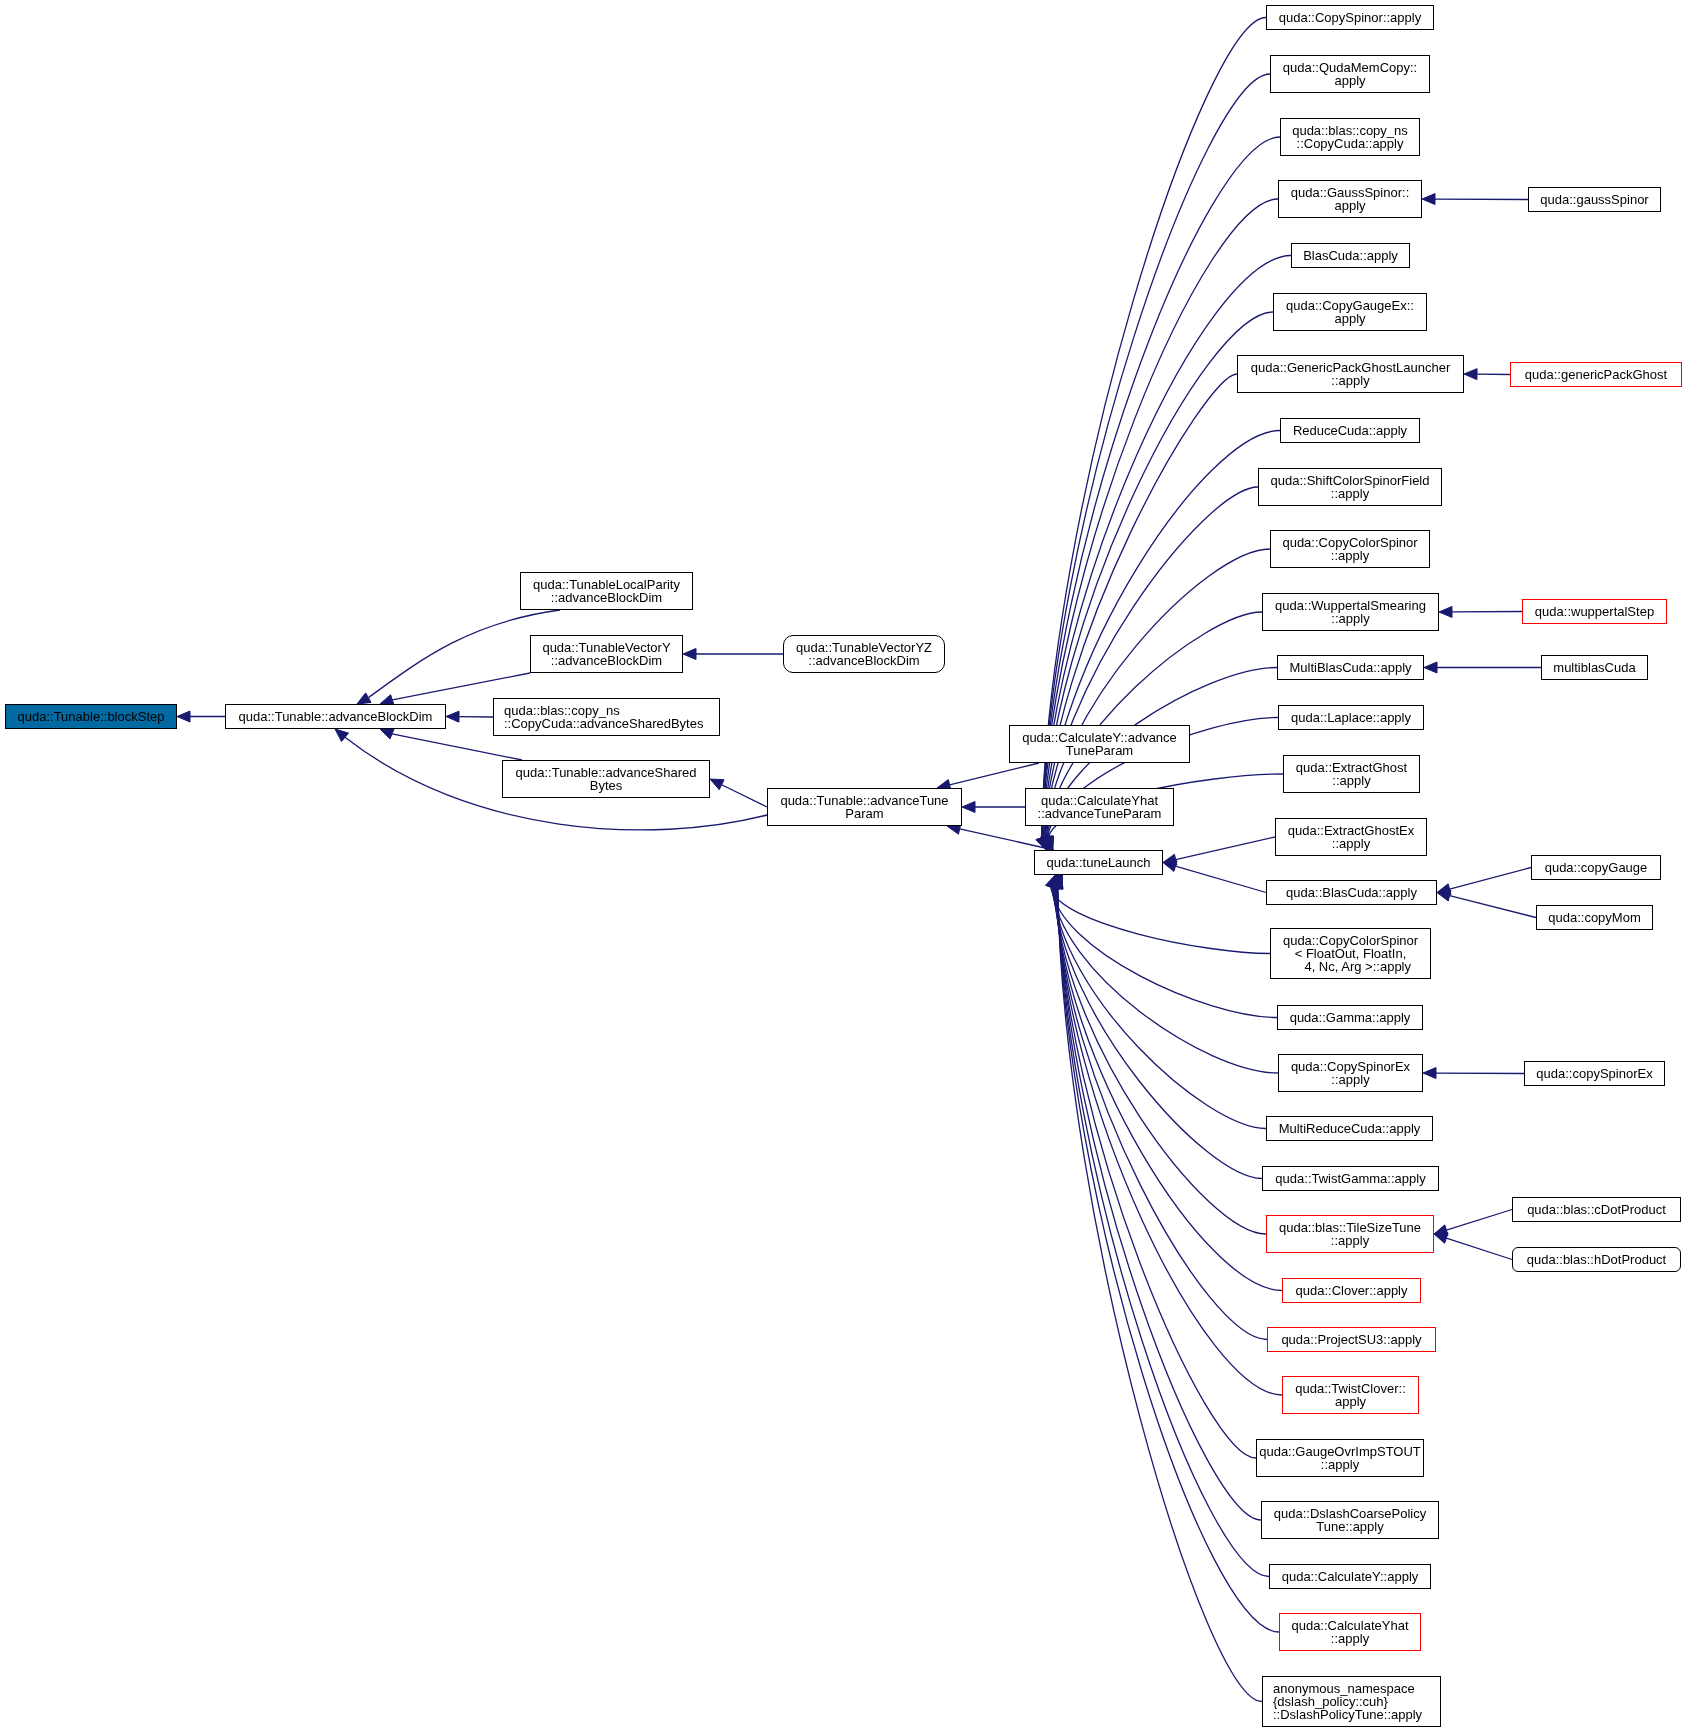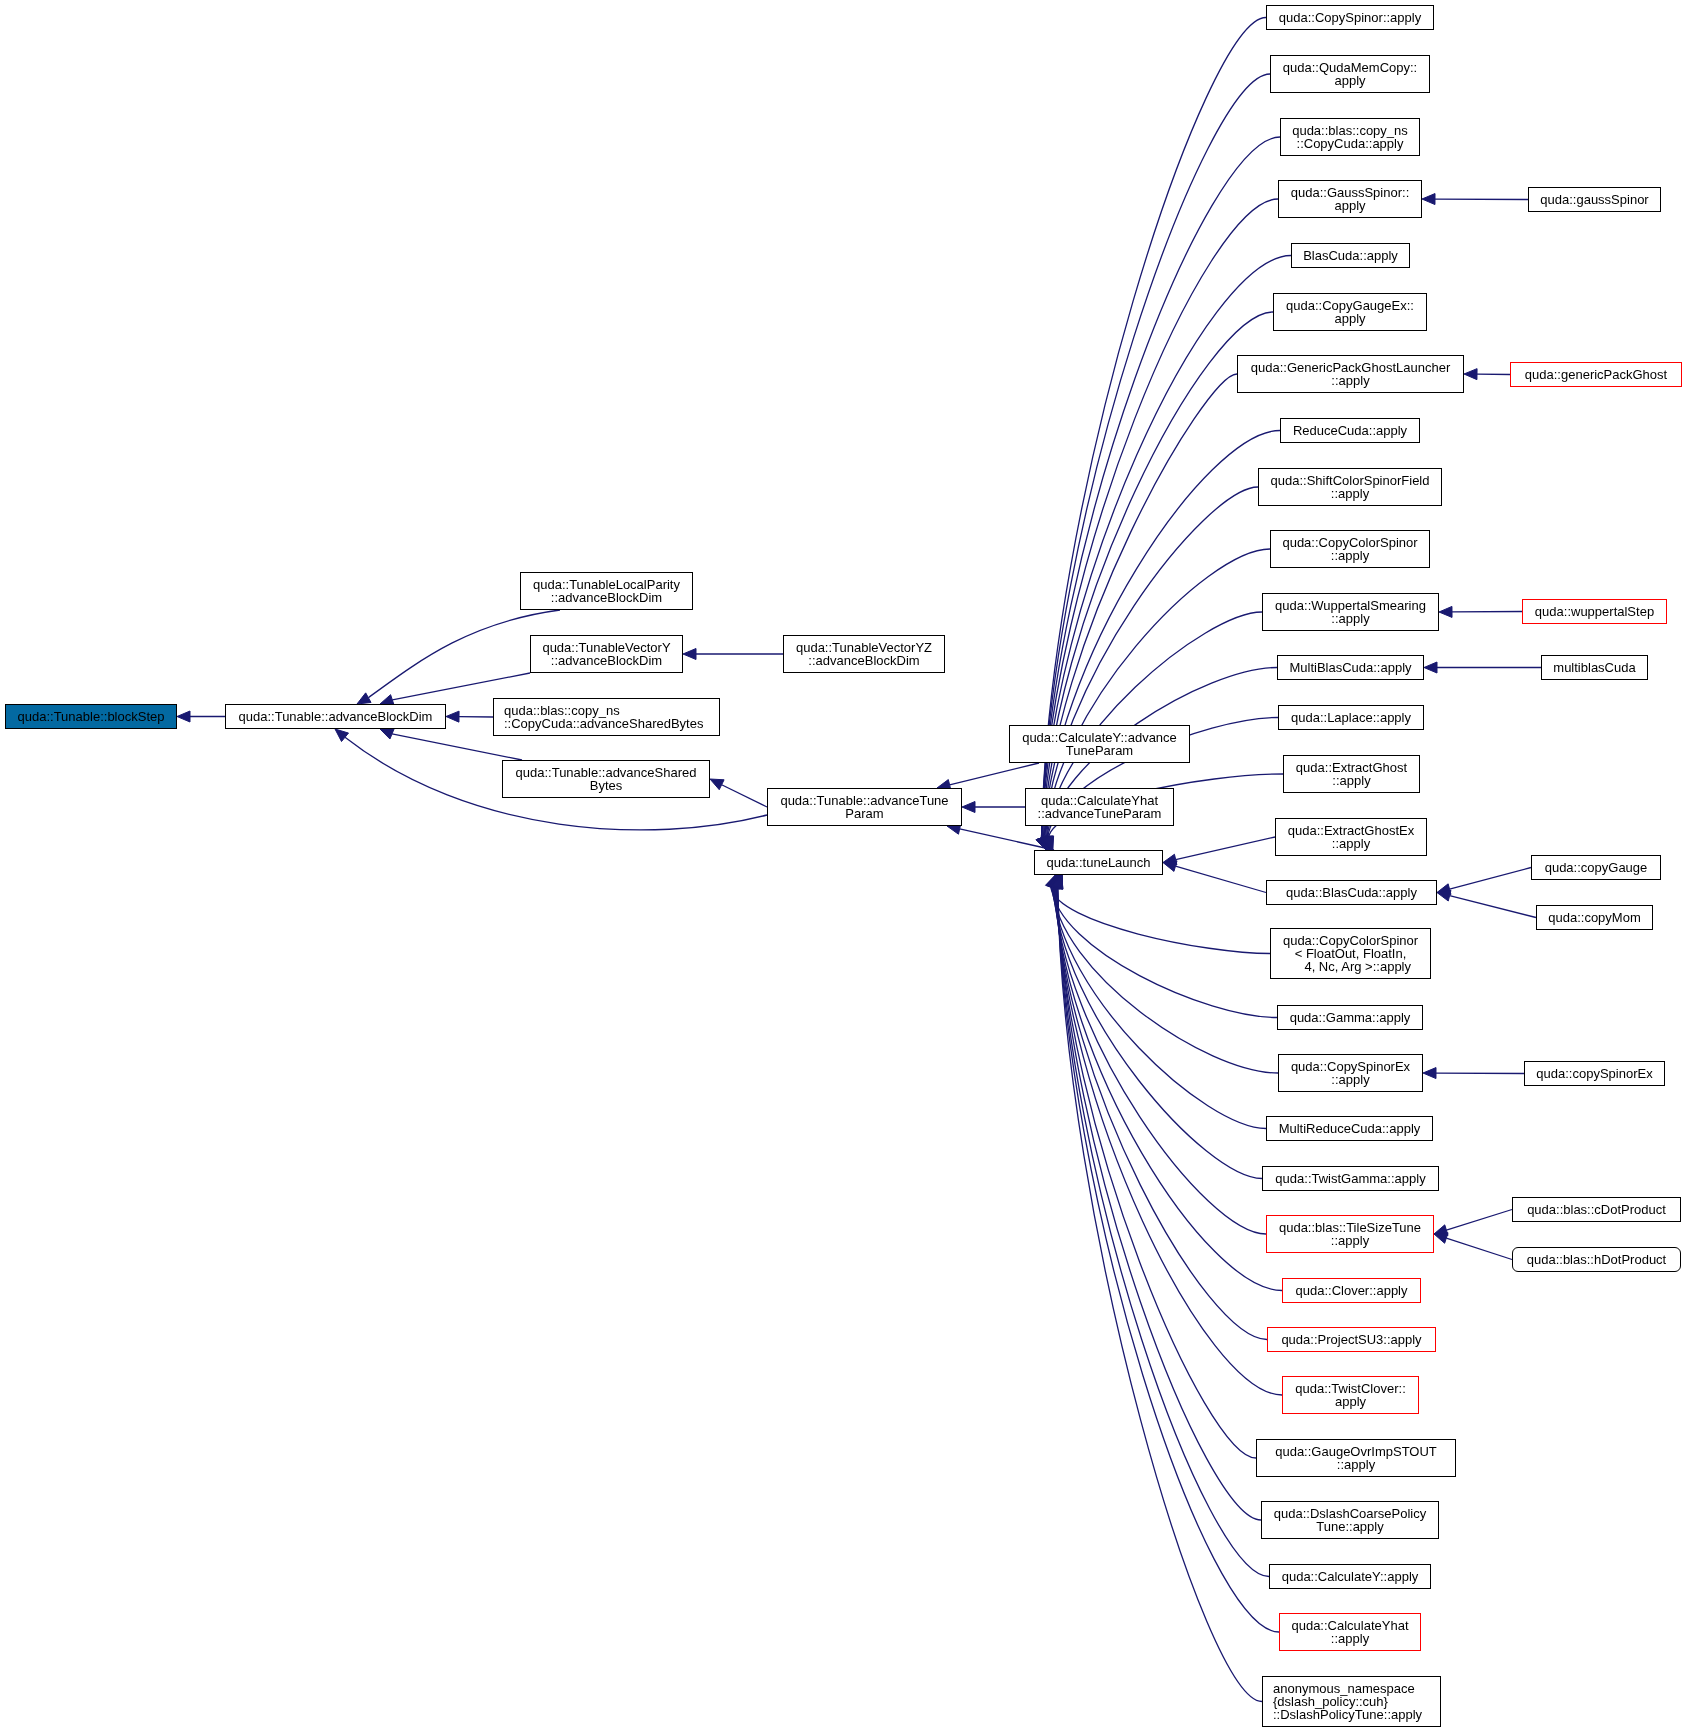--- a/index.html
+++ b/index.html
@@ -118,21 +118,21 @@
     <polygon points="1434,1234 1444.7543962608231,1224.8570813705255 1448.050739499142,1235.3515618843571" fill="#191970" stroke="#191970"></polygon>
     <polygon points="1434,1234 1448.065502936974,1232.8118808435304 1444.6473755175925,1243.2673294204626" fill="#191970" stroke="#191970"></polygon>
   </svg>
 <div id="nodes">
     <div class="node root" style="left: 5px; top: 704px; width: 172px; height: 25px;">quda::Tunable::blockStep</div>
     <div class="node" style="left: 225px; top: 704px; width: 221px; height: 25px;">quda::Tunable::advanceBlockDim</div>
     <div class="node" style="left: 520px; top: 572px; width: 173px; height: 38px;">quda::TunableLocalParity
 ::advanceBlockDim</div>
     <div class="node" style="left: 530px; top: 635px; width: 153px; height: 38px;">quda::TunableVectorY
 ::advanceBlockDim</div>
-    <div class="node" style="left: 783px; top: 635px; width: 162px; height: 38px;">quda::TunableVectorYZ
+    <div class="node" style="left: 783px; top: 635px; width: 162px; height: 38px; border-radius: 10px;">quda::TunableVectorYZ
 ::advanceBlockDim</div>
     <div class="node left" style="left: 493px; top: 698px; width: 227px; height: 38px;">quda::blas::copy_ns
 ::CopyCuda::advanceSharedBytes</div>
     <div class="node" style="left: 502px; top: 760px; width: 208px; height: 38px;">quda::Tunable::advanceShared
 Bytes</div>
     <div class="node" style="left: 767px; top: 788px; width: 195px; height: 38px;">quda::Tunable::advanceTune
 Param</div>
     <div class="node" style="left: 1009px; top: 725px; width: 181px; height: 38px;">quda::CalculateY::advance
 TuneParam</div>
     <div class="node" style="left: 1025px; top: 788px; width: 149px; height: 38px;">quda::CalculateYhat
@@ -180,21 +180,21 @@
     <div class="node" style="left: 1266px; top: 1116px; width: 167px; height: 25px;">MultiReduceCuda::apply</div>
     <div class="node" style="left: 1262px; top: 1166px; width: 177px; height: 25px;">quda::TwistGamma::apply</div>
     <div class="node red" style="left: 1266px; top: 1215px; width: 168px; height: 38px;">quda::blas::TileSizeTune
 ::apply</div>
     <div class="node" style="left: 1512px; top: 1197px; width: 169px; height: 25px;">quda::blas::cDotProduct</div>
     <div class="node" style="left: 1512px; top: 1247px; width: 169px; height: 25px; border-radius: 6px;">quda::blas::hDotProduct</div>
     <div class="node red" style="left: 1282px; top: 1278px; width: 139px; height: 25px;">quda::Clover::apply</div>
     <div class="node red" style="left: 1267px; top: 1327px; width: 169px; height: 25px;">quda::ProjectSU3::apply</div>
     <div class="node red" style="left: 1282px; top: 1376px; width: 137px; height: 38px;">quda::TwistClover::
 apply</div>
-    <div class="node" style="left: 1256px; top: 1439px; width: 200px; height: 38px;">quda::GaugeOvrImpSTOUT
+    <div class="node" style="left: 1256px; top: 1439px; width: 168px; height: 38px;">quda::GaugeOvrImpSTOUT
 ::apply</div>
     <div class="node" style="left: 1261px; top: 1501px; width: 178px; height: 38px;">quda::DslashCoarsePolicy
 Tune::apply</div>
     <div class="node" style="left: 1269px; top: 1564px; width: 162px; height: 25px;">quda::CalculateY::apply</div>
     <div class="node red" style="left: 1279px; top: 1613px; width: 142px; height: 38px;">quda::CalculateYhat
 ::apply</div>
     <div class="node left" style="left: 1262px; top: 1676px; width: 179px; height: 51px;">anonymous_namespace
 {dslash_policy::cuh}
 ::DslashPolicyTune::apply</div>
   </div>

